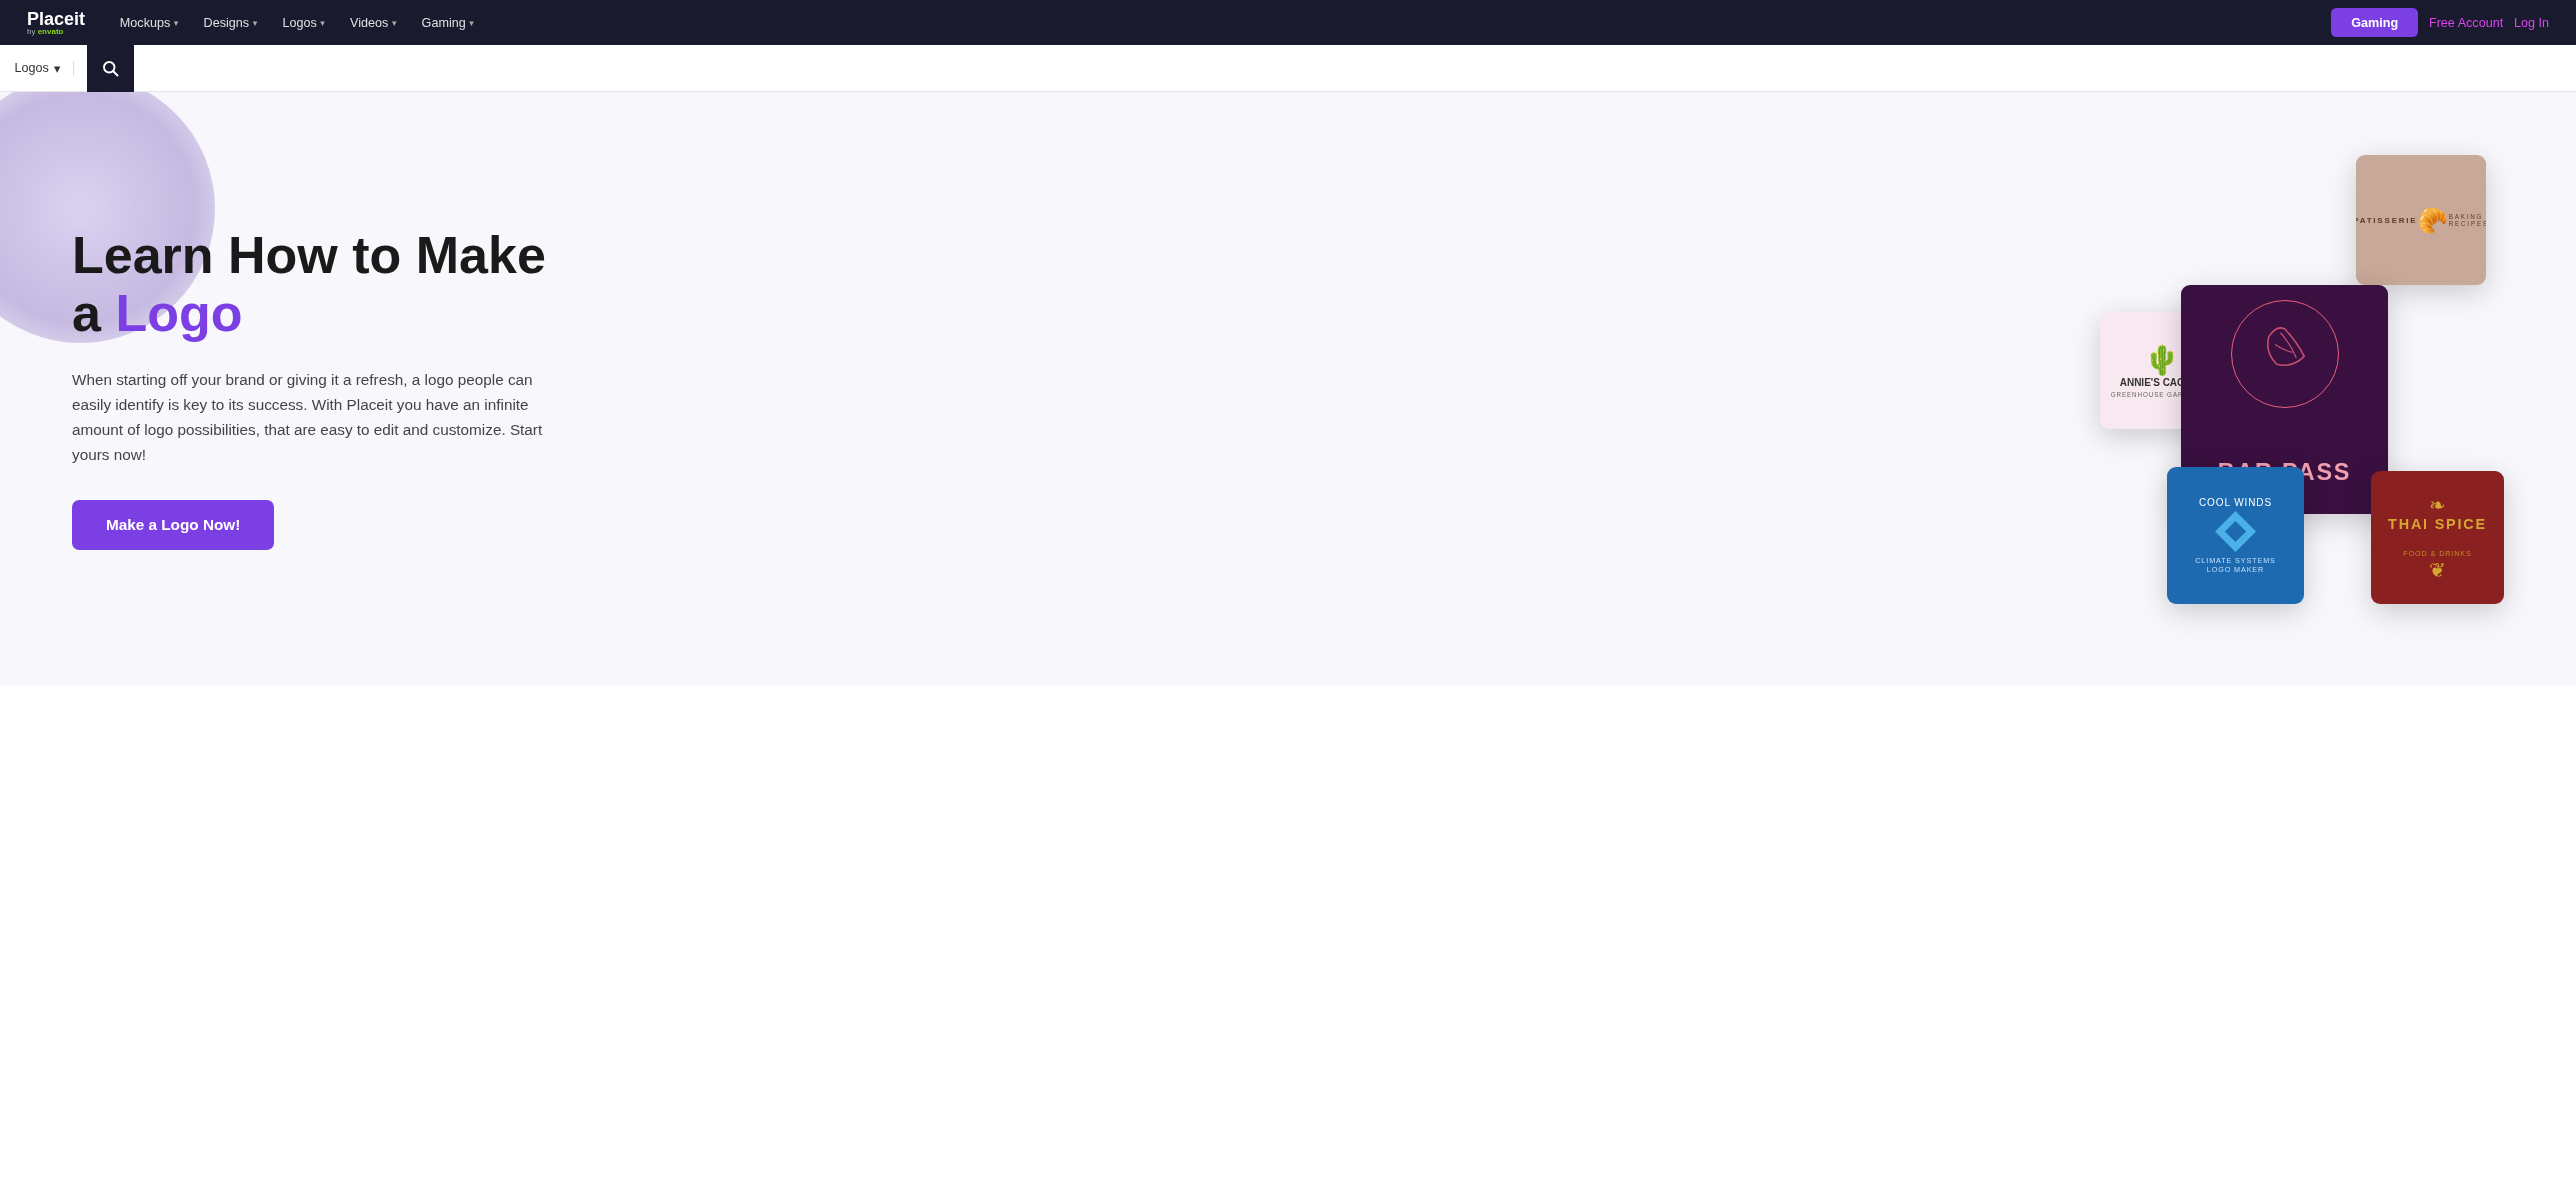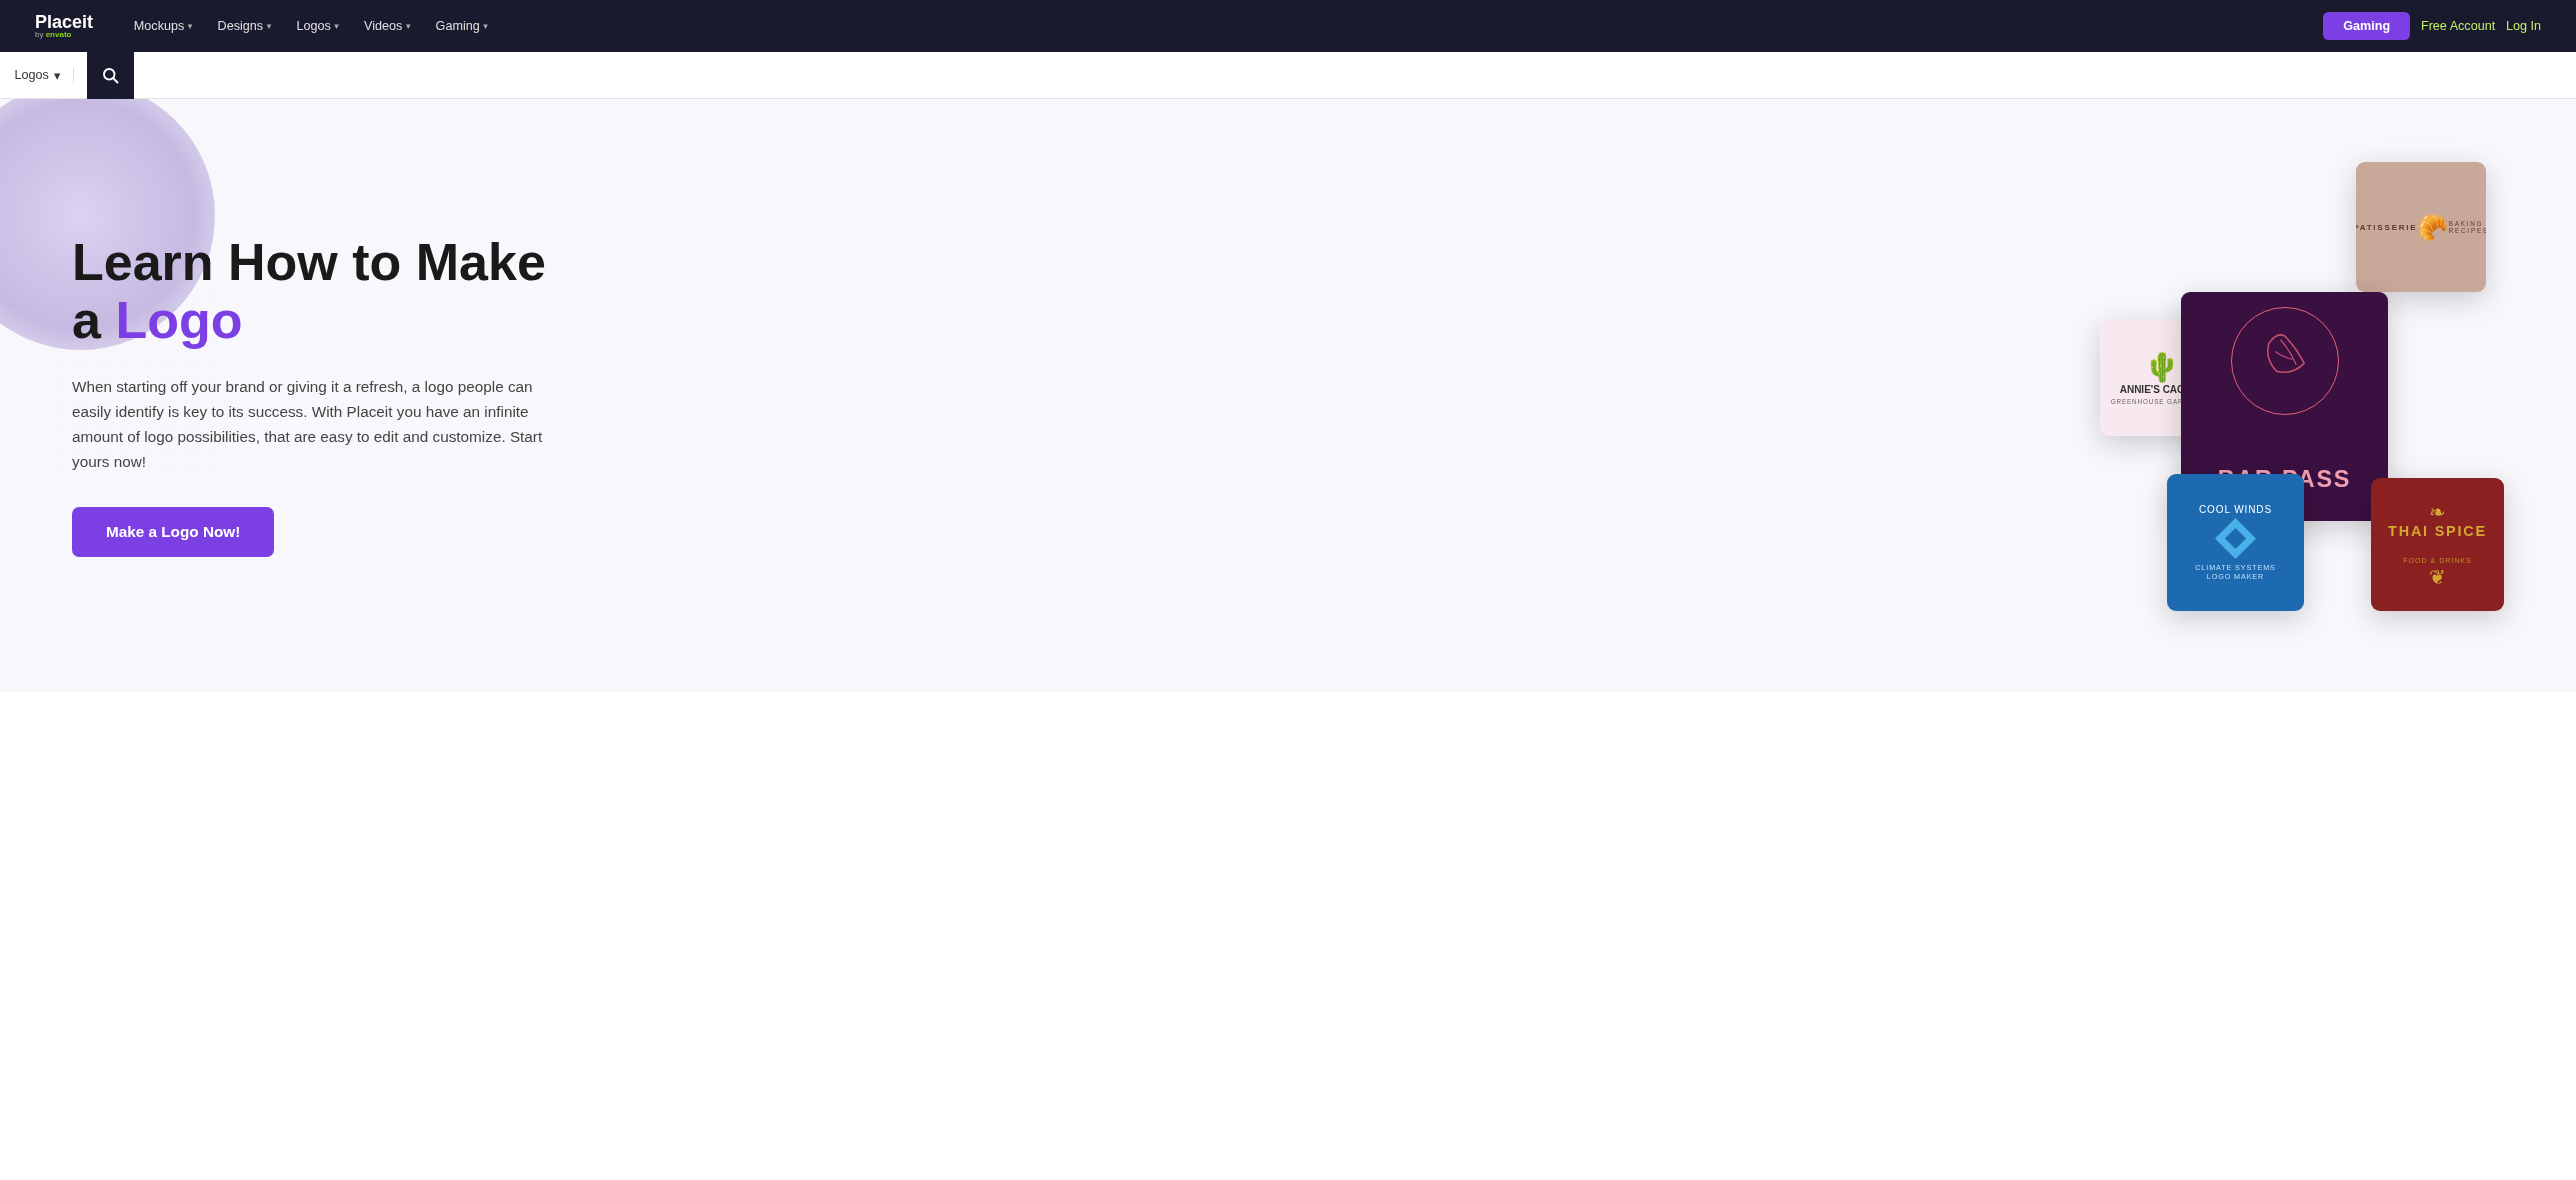--- a/index.html
+++ b/index.html
@@ -3,23 +3,23 @@
   <meta charset="utf-8">
   <style>
     * { margin: 0; padding: 0; box-sizing: border-box; }
     body { font-family: -apple-system, BlinkMacSystemFont, 'Segoe UI', Arial, sans-serif; background: #fff; overflow-x: hidden; }
 
     
     .navbar {
       background: #1a1a2e;
       display: flex;
       align-items: center;
-      padding: 0 35px;
-      height: 52px;
-      gap: 12px;
+      padding: 0 27px;
+      height: 45px;
+      gap: 6px;
     }
     .logo-wrap {
       display: flex;
       align-items: center;
       margin-right: 18px;
     }
     .logo-text {
       color: #fff;
       font-weight: 800;
       font-size: 18px;
@@ -62,21 +62,21 @@
       background: #7b3fe4;
       color: #fff;
       border: none;
       border-radius: 5.4px;
       padding: 7.2px 20px;
       font-size: 12.6px;
       font-weight: 600;
       cursor: pointer;
     }
     .nav-link {
-      color: #bef264;
+      color: #d946ef;
       font-size: 12.6px;
       cursor: pointer;
       white-space: nowrap;
     }
 
     
     .search-bar {
       background: #fff;
       border-bottom: 0.9px solid #e5e5e5;
       display: flex;

